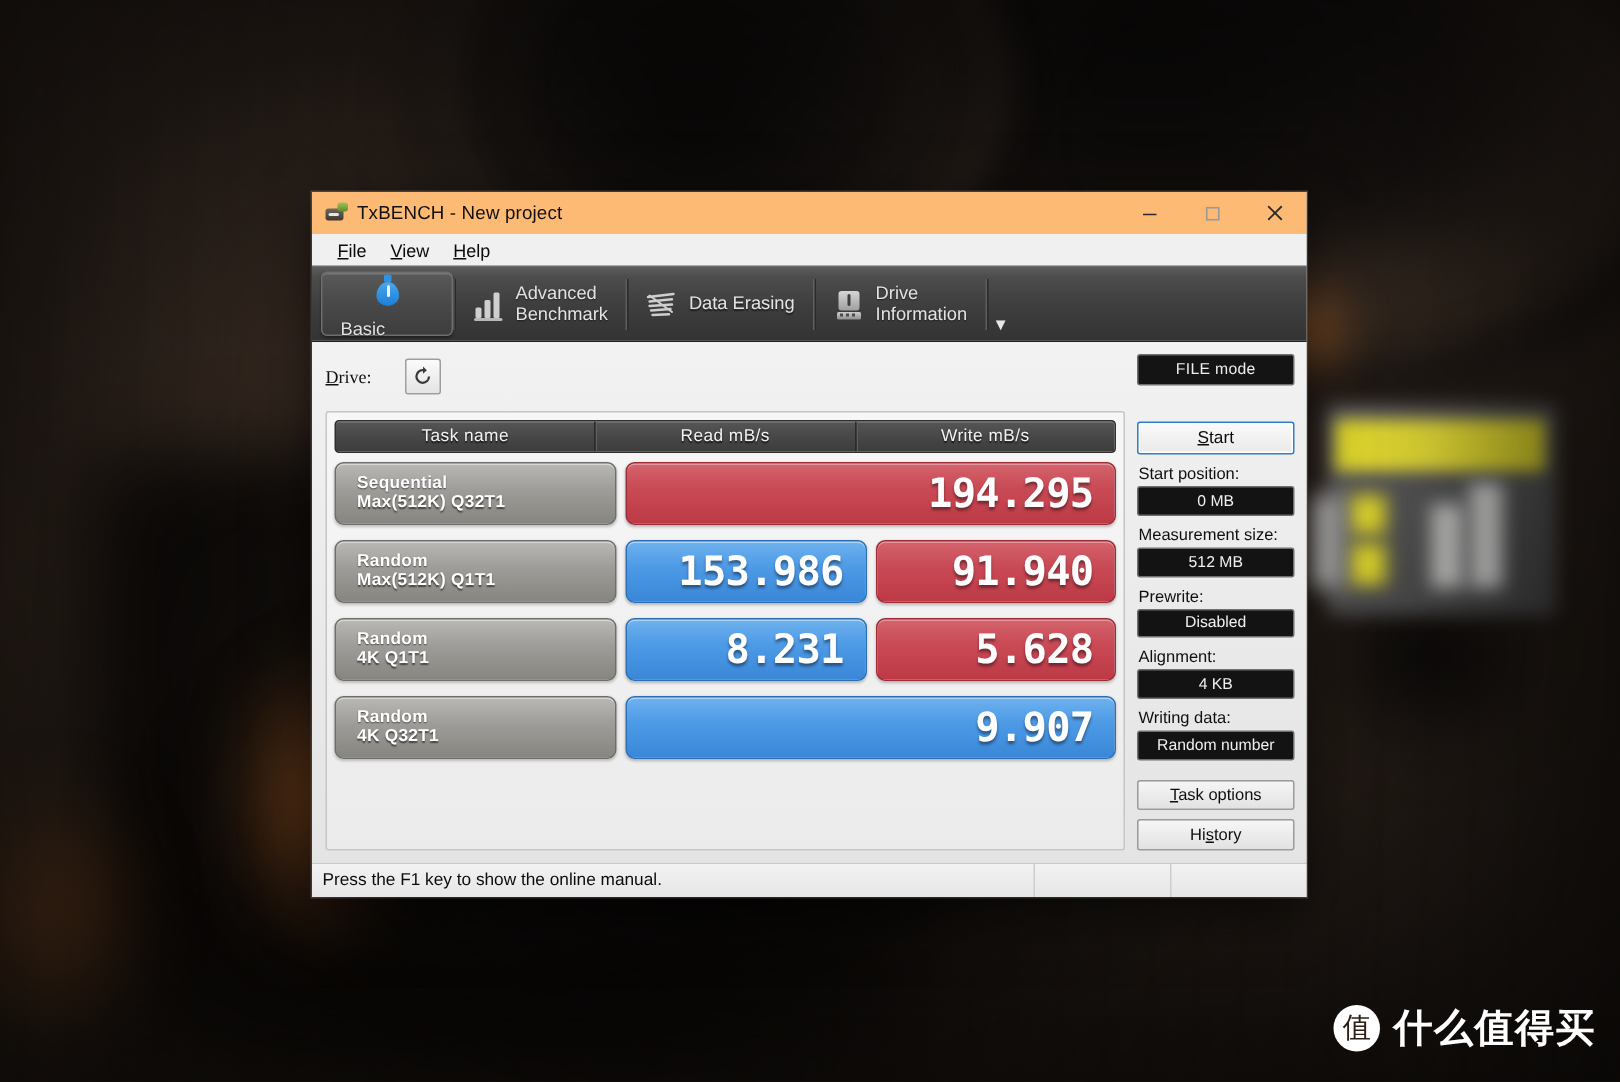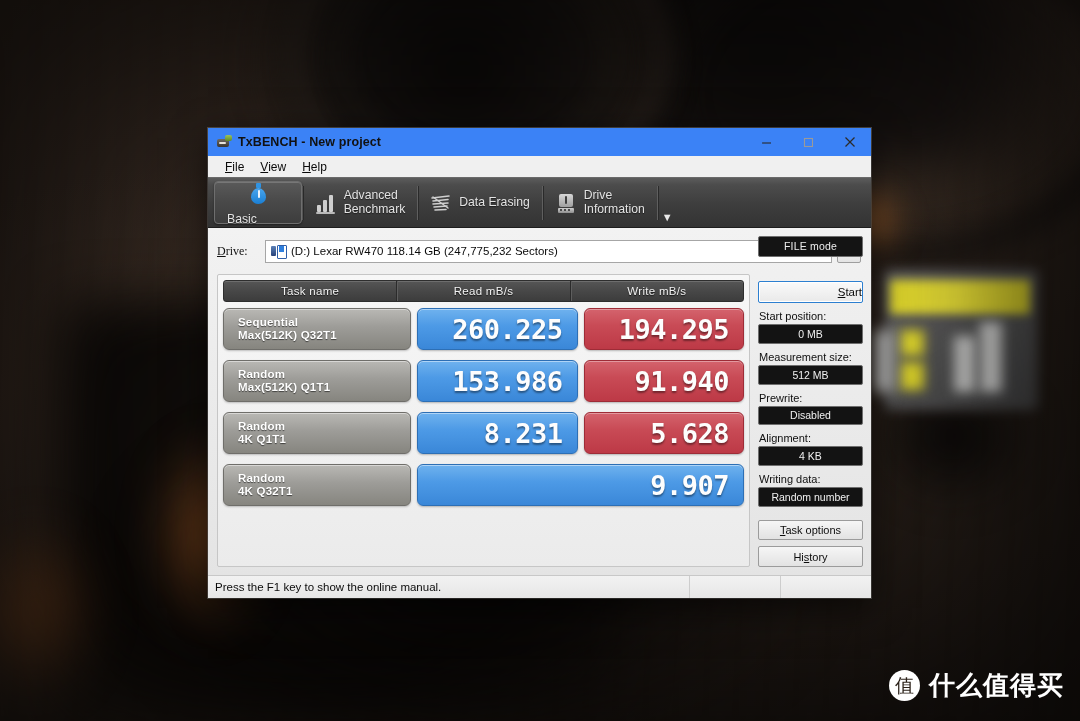--- a/index.html
+++ b/index.html
@@ -97,22 +97,22 @@
 
   
   #app-window{
     position:absolute;left:208px;top:128px;width:663px;height:470px;
     box-shadow:0 10px 34px rgba(0,0,0,.62), 0 0 0 1px rgba(120,118,115,.55);
     background:#f0f0f0;
     display:flex;flex-direction:column;
   }
 
   .titlebar{
-    height:28px;background:#3b82f6;display:flex;align-items:center;
-    flex:0 0 auto;position:relative;font-weight:bold;
+    height:28px;background:#fdba74;display:flex;align-items:center;
+    flex:0 0 auto;position:relative;
   }
   .title-icon{
     width:16px;height:16px;margin:0 6px 0 8px;position:relative;flex:0 0 auto;
   }
   .title-icon .ti-b{position:absolute;left:1px;top:5px;width:12px;height:8px;border-radius:2px;
     background:linear-gradient(180deg,#6f6a60,#3b362f);}
   .title-icon .ti-g{position:absolute;left:9px;top:1px;width:7px;height:6px;border-radius:2px;
     background:linear-gradient(180deg,#9cc35b,#5f8c27);}
   .title-icon .ti-d{position:absolute;left:3px;top:8px;width:7px;height:2px;background:#e8e4da;border-radius:1px;}
   .title-text{font-size:12.5px;color:#111;letter-spacing:.1px;white-space:nowrap;}
@@ -254,21 +254,21 @@
   }
   .filemode{
     height:19px;background:#141414;border:1px solid #6e6e6e;border-radius:2px;
     display:flex;align-items:center;justify-content:center;margin-bottom:24px;
   }
   .filemode span{font-size:10.5px;color:#ededed;letter-spacing:.2px;}
   .startbtn{
     height:21px;background:linear-gradient(180deg,#fafafa,#e9e9e9);
     border:1px solid #2c7fd0;border-radius:2px;
     box-shadow:inset 0 0 0 1px #ffffff;
-    display:flex;align-items:center;justify-content:flex-end;margin-bottom:7px;
+    display:flex;align-items:center;justify-content:center;margin-bottom:7px;
   }
   .startbtn span{font-size:11.5px;color:#0b0b0b;}
   .sb-lbl{font-size:11px;color:#0f0f0f;margin:0 0 2px 1px;}
   .sb-field{
     height:18px;background:#131313;border:1px solid #6e6e6e;border-radius:2px;
     display:flex;align-items:center;justify-content:center;margin-bottom:7px;
   }
   .sb-field span{font-size:10.5px;color:#f0f0f0;}
   .sb-btn{
     height:19px;background:linear-gradient(180deg,#f6f6f6,#e2e2e2);
@@ -424,29 +424,20 @@
     </div>
 
     <div class="tab-sep"></div>
     <div class="tabmore">▼</div>
   </div>
 
   <div class="winbody">
 
     <div class="driverow">
       <div class="drive-lbl"><u>D</u><span>rive:</span></div>
-      <div class="combo">
-        <div class="dicon">
-            <div class="m1"></div>
-            <div class="m2"></div>
-            <div class="m3"></div>
-          </div>
-        <div class="combo-text">(D:) Lexar RW470  118.14 GB (247,775,232 Sectors)</div>
-        <div class="combo-arrow">▼</div>
-      </div>
       <div class="refresh-btn">
         <svg width="14" height="14" viewBox="0 0 14 14">
           <path d="M11 7 A4.2 4.2 0 1 1 7 2.8" fill="none" stroke="#3a3a3a" stroke-width="1.5"></path>
           <path d="M7 0.4 L7 5.2 L9.6 2.8 Z" fill="#3a3a3a"></path>
         </svg>
       </div>
     </div>
 
     <div class="results">
       <div class="thead">
@@ -457,23 +448,20 @@
 
       <div class="rows">
 
         <div class="row">
           <div class="cell cell-name">
             <div class="task-txt">
               <span>Sequential</span>
               <span class="t2">Max(512K) Q32T1</span>
             </div>
           </div>
-          <div class="cell cell-read">
-            <span class="val">260.225</span>
-          </div>
           <div class="cell cell-write">
             <span class="val">194.295</span>
           </div>
         </div>
 
         <div class="row">
           <div class="cell cell-name">
             <div class="task-txt">
               <span>Random</span>
               <span class="t2">Max(512K) Q1T1</span>

